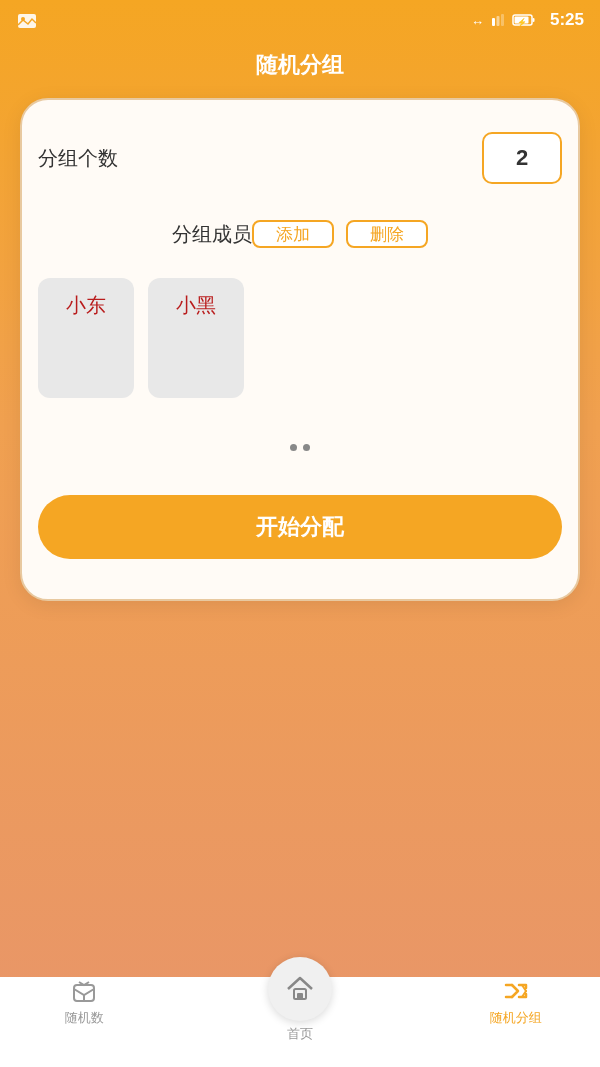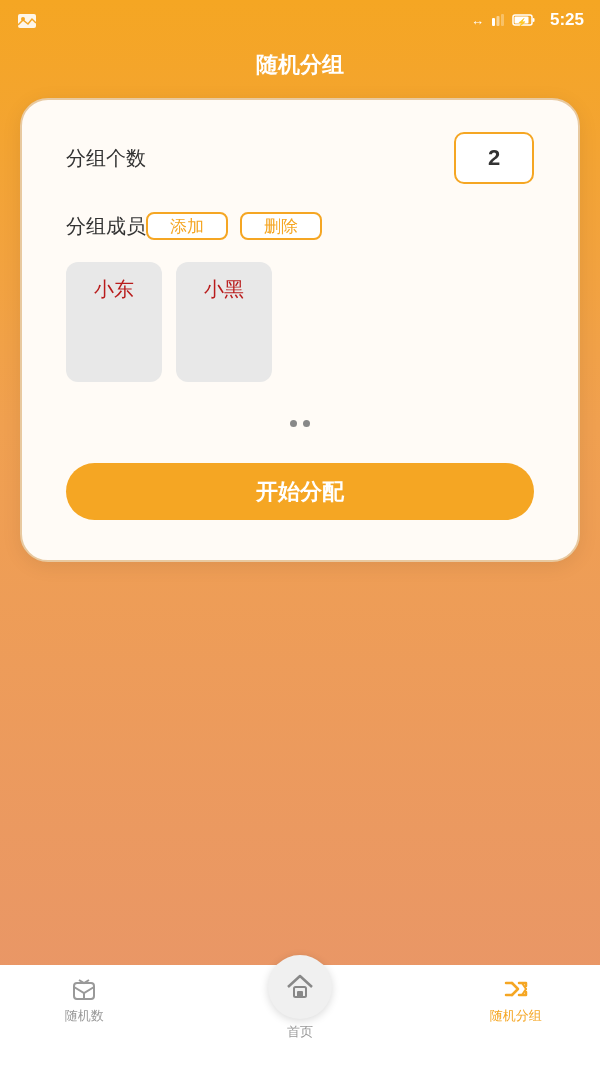--- a/index.html
+++ b/index.html
@@ -58,24 +58,24 @@
       flex-direction: column;
       align-items: center;
       padding: 0 20px;
     }
 
     .card {
       background: #FFFBF6;
       border-radius: 28px;
       border: 2px solid #E8C9A0;
       width: 100%;
-      padding: 32px 44px 40px;
+      padding: 32px 16px 40px;
       display: flex;
       flex-direction: column;
-      gap: 0;
+      gap: 8px;
       box-shadow: 0 4px 20px rgba(0,0,0,0.08);
       position: relative;
     }
 
     
     .row-group-count {
       display: flex;
       align-items: center;
       justify-content: space-between;
       margin-bottom: 28px;
@@ -99,21 +99,21 @@
       font-weight: 600;
       display: flex;
       align-items: center;
       justify-content: center;
     }
 
     
     .row-members-header {
       display: flex;
       align-items: center;
-      justify-content: flex-start;
+      justify-content: center;
       margin-bottom: 22px;
     }
 
     .btn-add, .btn-delete {
       height: 28px;
       padding: 0 22px;
       border: 2px solid #F5A623;
       border-radius: 8px;
       background: white;
       color: #F5A623;
@@ -142,39 +142,38 @@
       padding: 14px 28px;
       font-size: 20px;
       color: #b91c1c;
       font-weight: 500;
       cursor: pointer;
     }
 
     
     .start-btn {
       width: 100%;
-      height: 57px;
+      height: 64px;
       background: #F5A623;
       border: none;
       border-radius: 40px;
       color: white;
       font-size: 22px;
       font-weight: 600;
       cursor: pointer;
       margin-top: 32px;
     }
 
     
     .bottom-nav {
-      height: 102px;
+      height: 90px;
       background: white;
       display: flex;
       align-items: flex-start;
       justify-content: space-around;
-      padding-top: 10px;
       position: relative;
       gap: 47px;
     }
 
     .nav-item {
       display: flex;
       flex-direction: column;
       align-items: center;
       gap: 4px;
       cursor: pointer;

